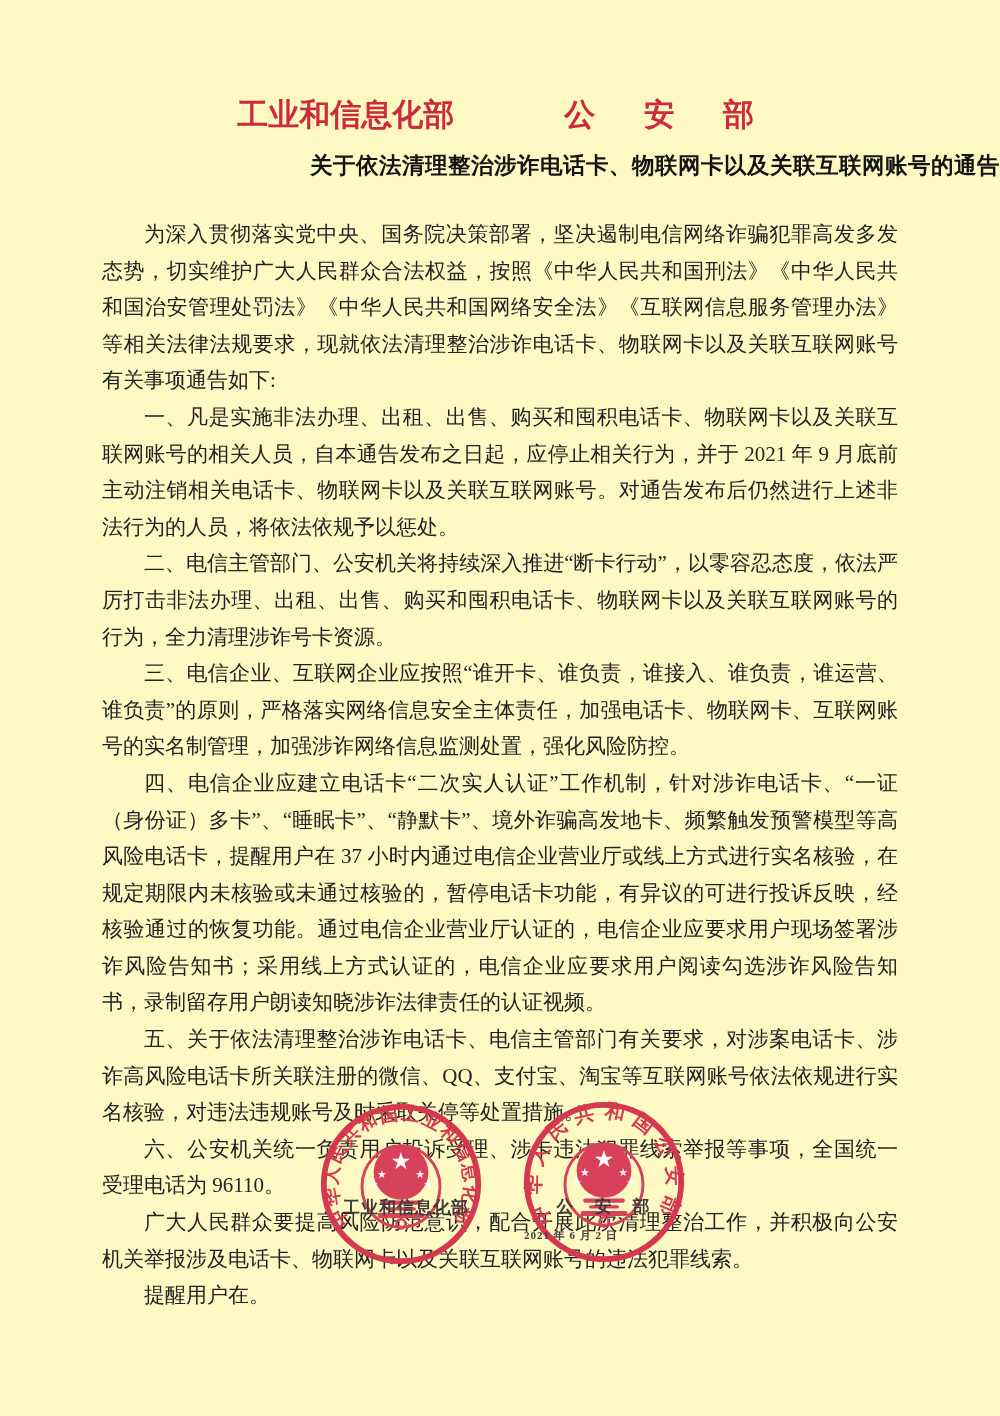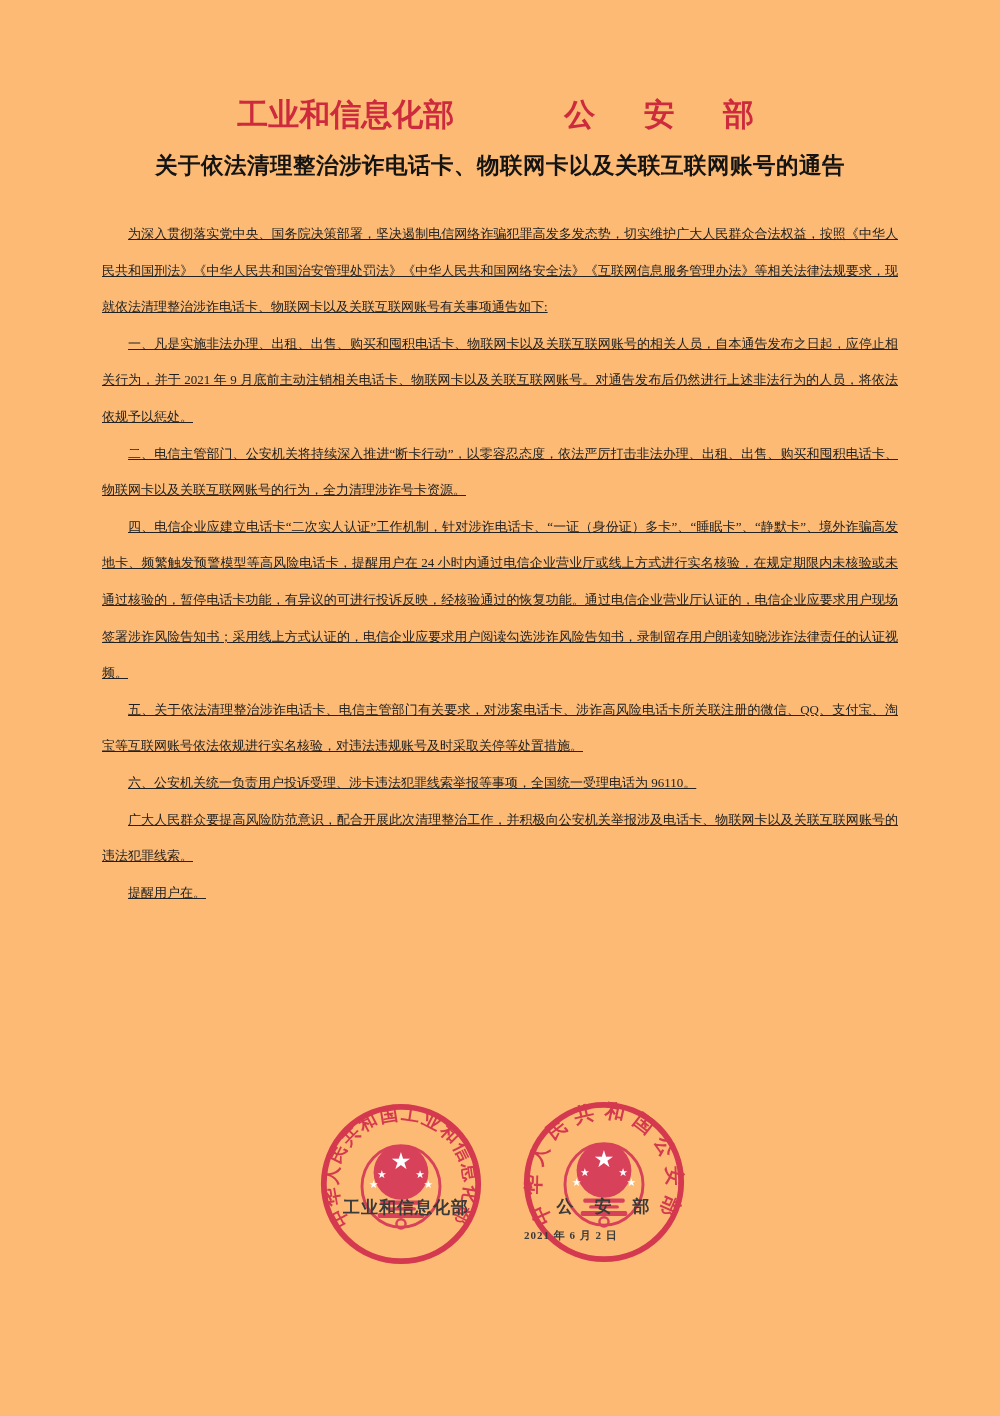--- a/index.html
+++ b/index.html
@@ -1,41 +1,41 @@
 <!DOCTYPE html>
 <html><head>
 <meta charset="utf-8">
 <style>
   html,body { margin:0; padding:0; background:#ffffff; }
   .page {
     position:relative;
     width:1000px; height:1416px;
-    background:#fdba74;
+    background:#fef9c3;
     font-family:"Liberation Serif","DejaVu Serif",serif;
     overflow:hidden;
   }
   .ministries {
     position:absolute; top:94px; left:0; width:100%;
     display:flex; justify-content:center; align-items:baseline;
     gap:110px;
     color:#cd2b3d; font-weight:bold; font-size:31px;
     font-family:"Liberation Serif","DejaVu Serif",serif;
     white-space:nowrap;
   }
   .ministry-right { letter-spacing:0.28em; }
   .doc-title {
     position:absolute; top:150px; left:0; width:100%;
-    margin:0; text-align:center;
+    margin:0; text-align:right;
     font-size:22.5px; font-weight:bold; color:#141414;
     letter-spacing:0.5px;
   }
   .body-text {
     position:absolute; top:216px; left:102px; width:796px;
-    font-size:13px; line-height:36.6px;
-    text-align:justify; color:#222222;text-decoration:underline;
+    font-size:21px; line-height:36.6px;
+    text-align:justify; color:#222222;
   }
   .body-text p { margin:0; text-indent:2em; }
   .seal { position:absolute; width:166px; height:166px; }
   .seal svg { width:100%; height:100%; display:block; }
   .seal-left  { left:318px; top:1101px; }
   .seal-right { left:521px; top:1099px; }
   .sig {
     position:absolute; color:#3a3a3a; font-weight:bold;
     font-size:17px; text-align:center; white-space:nowrap;
   }
@@ -57,21 +57,22 @@
     <span>工业和信息化部</span>
     <span class="ministry-right">公　安　部</span>
   </div>
 
   <h1 class="doc-title">关于依法清理整治涉诈电话卡、物联网卡以及关联互联网账号的通告</h1>
 
   <div class="body-text">
     <p>为深入贯彻落实党中央、国务院决策部署，坚决遏制电信网络诈骗犯罪高发多发态势，切实维护广大人民群众合法权益，按照《中华人民共和国刑法》《中华人民共和国治安管理处罚法》《中华人民共和国网络安全法》《互联网信息服务管理办法》等相关法律法规要求，现就依法清理整治涉诈电话卡、物联网卡以及关联互联网账号有关事项通告如下:</p>
     <p>一、凡是实施非法办理、出租、出售、购买和囤积电话卡、物联网卡以及关联互联网账号的相关人员，自本通告发布之日起，应停止相关行为，并于 2021 年 9 月底前主动注销相关电话卡、物联网卡以及关联互联网账号。对通告发布后仍然进行上述非法行为的人员，将依法依规予以惩处。</p>
     <p>二、电信主管部门、公安机关将持续深入推进“断卡行动”，以零容忍态度，依法严厉打击非法办理、出租、出售、购买和囤积电话卡、物联网卡以及关联互联网账号的行为，全力清理涉诈号卡资源。</p>
-    <p>四、电信企业应建立电话卡“二次实人认证”工作机制，针对涉诈电话卡、“一证（身份证）多卡”、“睡眠卡”、“静默卡”、境外诈骗高发地卡、频繁触发预警模型等高风险电话卡，提醒用户在 24 小时内通过电信企业营业厅或线上方式进行实名核验，在规定期限内未核验或未通过核验的，暂停电话卡功能，有异议的可进行投诉反映，经核验通过的恢复功能。通过电信企业营业厅认证的，电信企业应要求用户现场签署涉诈风险告知书；采用线上方式认证的，电信企业应要求用户阅读勾选涉诈风险告知书，录制留存用户朗读知晓涉诈法律责任的认证视频。</p>
+    <p>三、电信企业、互联网企业应按照“谁开卡、谁负责，谁接入、谁负责，谁运营、谁负责”的原则，严格落实网络信息安全主体责任，加强电话卡、物联网卡、互联网账号的实名制管理，加强涉诈网络信息监测处置，强化风险防控。</p>
+    <p>四、电信企业应建立电话卡“二次实人认证”工作机制，针对涉诈电话卡、“一证（身份证）多卡”、“睡眠卡”、“静默卡”、境外诈骗高发地卡、频繁触发预警模型等高风险电话卡，提醒用户在 37 小时内通过电信企业营业厅或线上方式进行实名核验，在规定期限内未核验或未通过核验的，暂停电话卡功能，有异议的可进行投诉反映，经核验通过的恢复功能。通过电信企业营业厅认证的，电信企业应要求用户现场签署涉诈风险告知书；采用线上方式认证的，电信企业应要求用户阅读勾选涉诈风险告知书，录制留存用户朗读知晓涉诈法律责任的认证视频。</p>
     <p>五、关于依法清理整治涉诈电话卡、电信主管部门有关要求，对涉案电话卡、涉诈高风险电话卡所关联注册的微信、QQ、支付宝、淘宝等互联网账号依法依规进行实名核验，对违法违规账号及时采取关停等处置措施。</p>
     <p>六、公安机关统一负责用户投诉受理、涉卡违法犯罪线索举报等事项，全国统一受理电话为 96110。</p>
     <p>广大人民群众要提高风险防范意识，配合开展此次清理整治工作，并积极向公安机关举报涉及电话卡、物联网卡以及关联互联网账号的违法犯罪线索。</p>
     <p>提醒用户在。</p>
   </div>
 
   <div class="seal seal-left">
     <svg viewBox="0 0 200 200">
       <circle cx="100" cy="100" r="93" fill="none" stroke="#d4394f" stroke-width="7"></circle>
       <defs>

